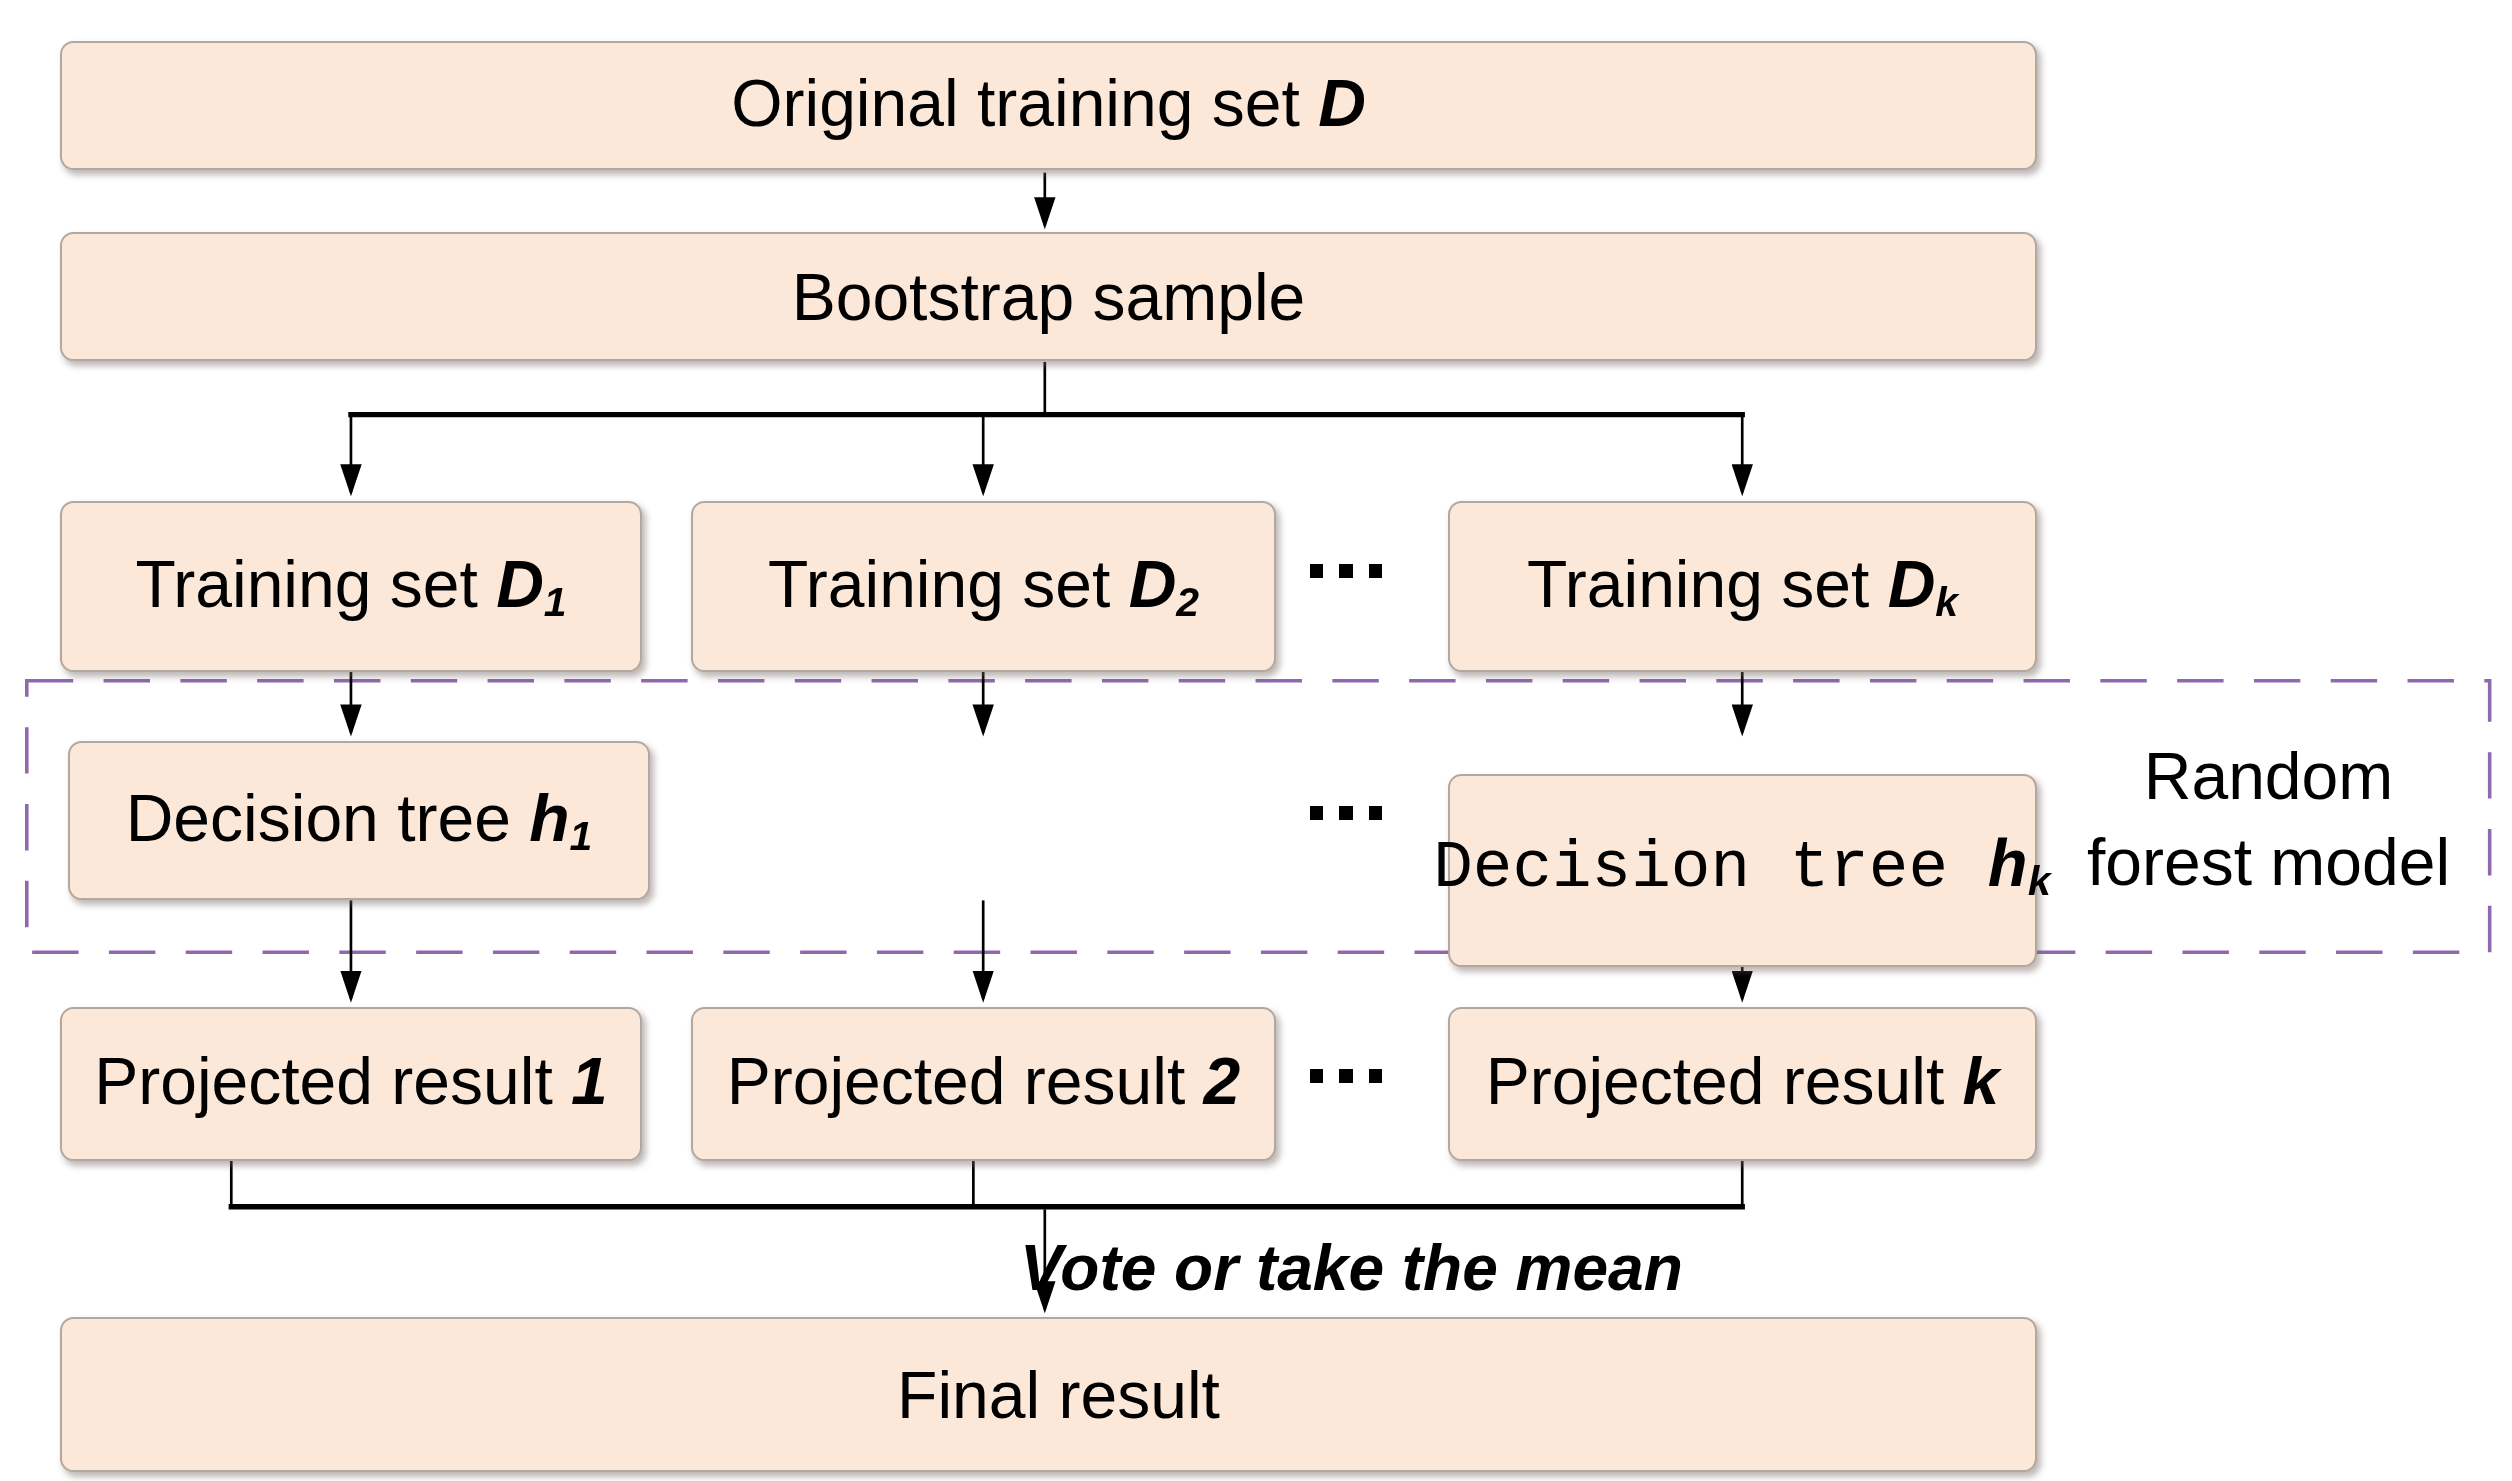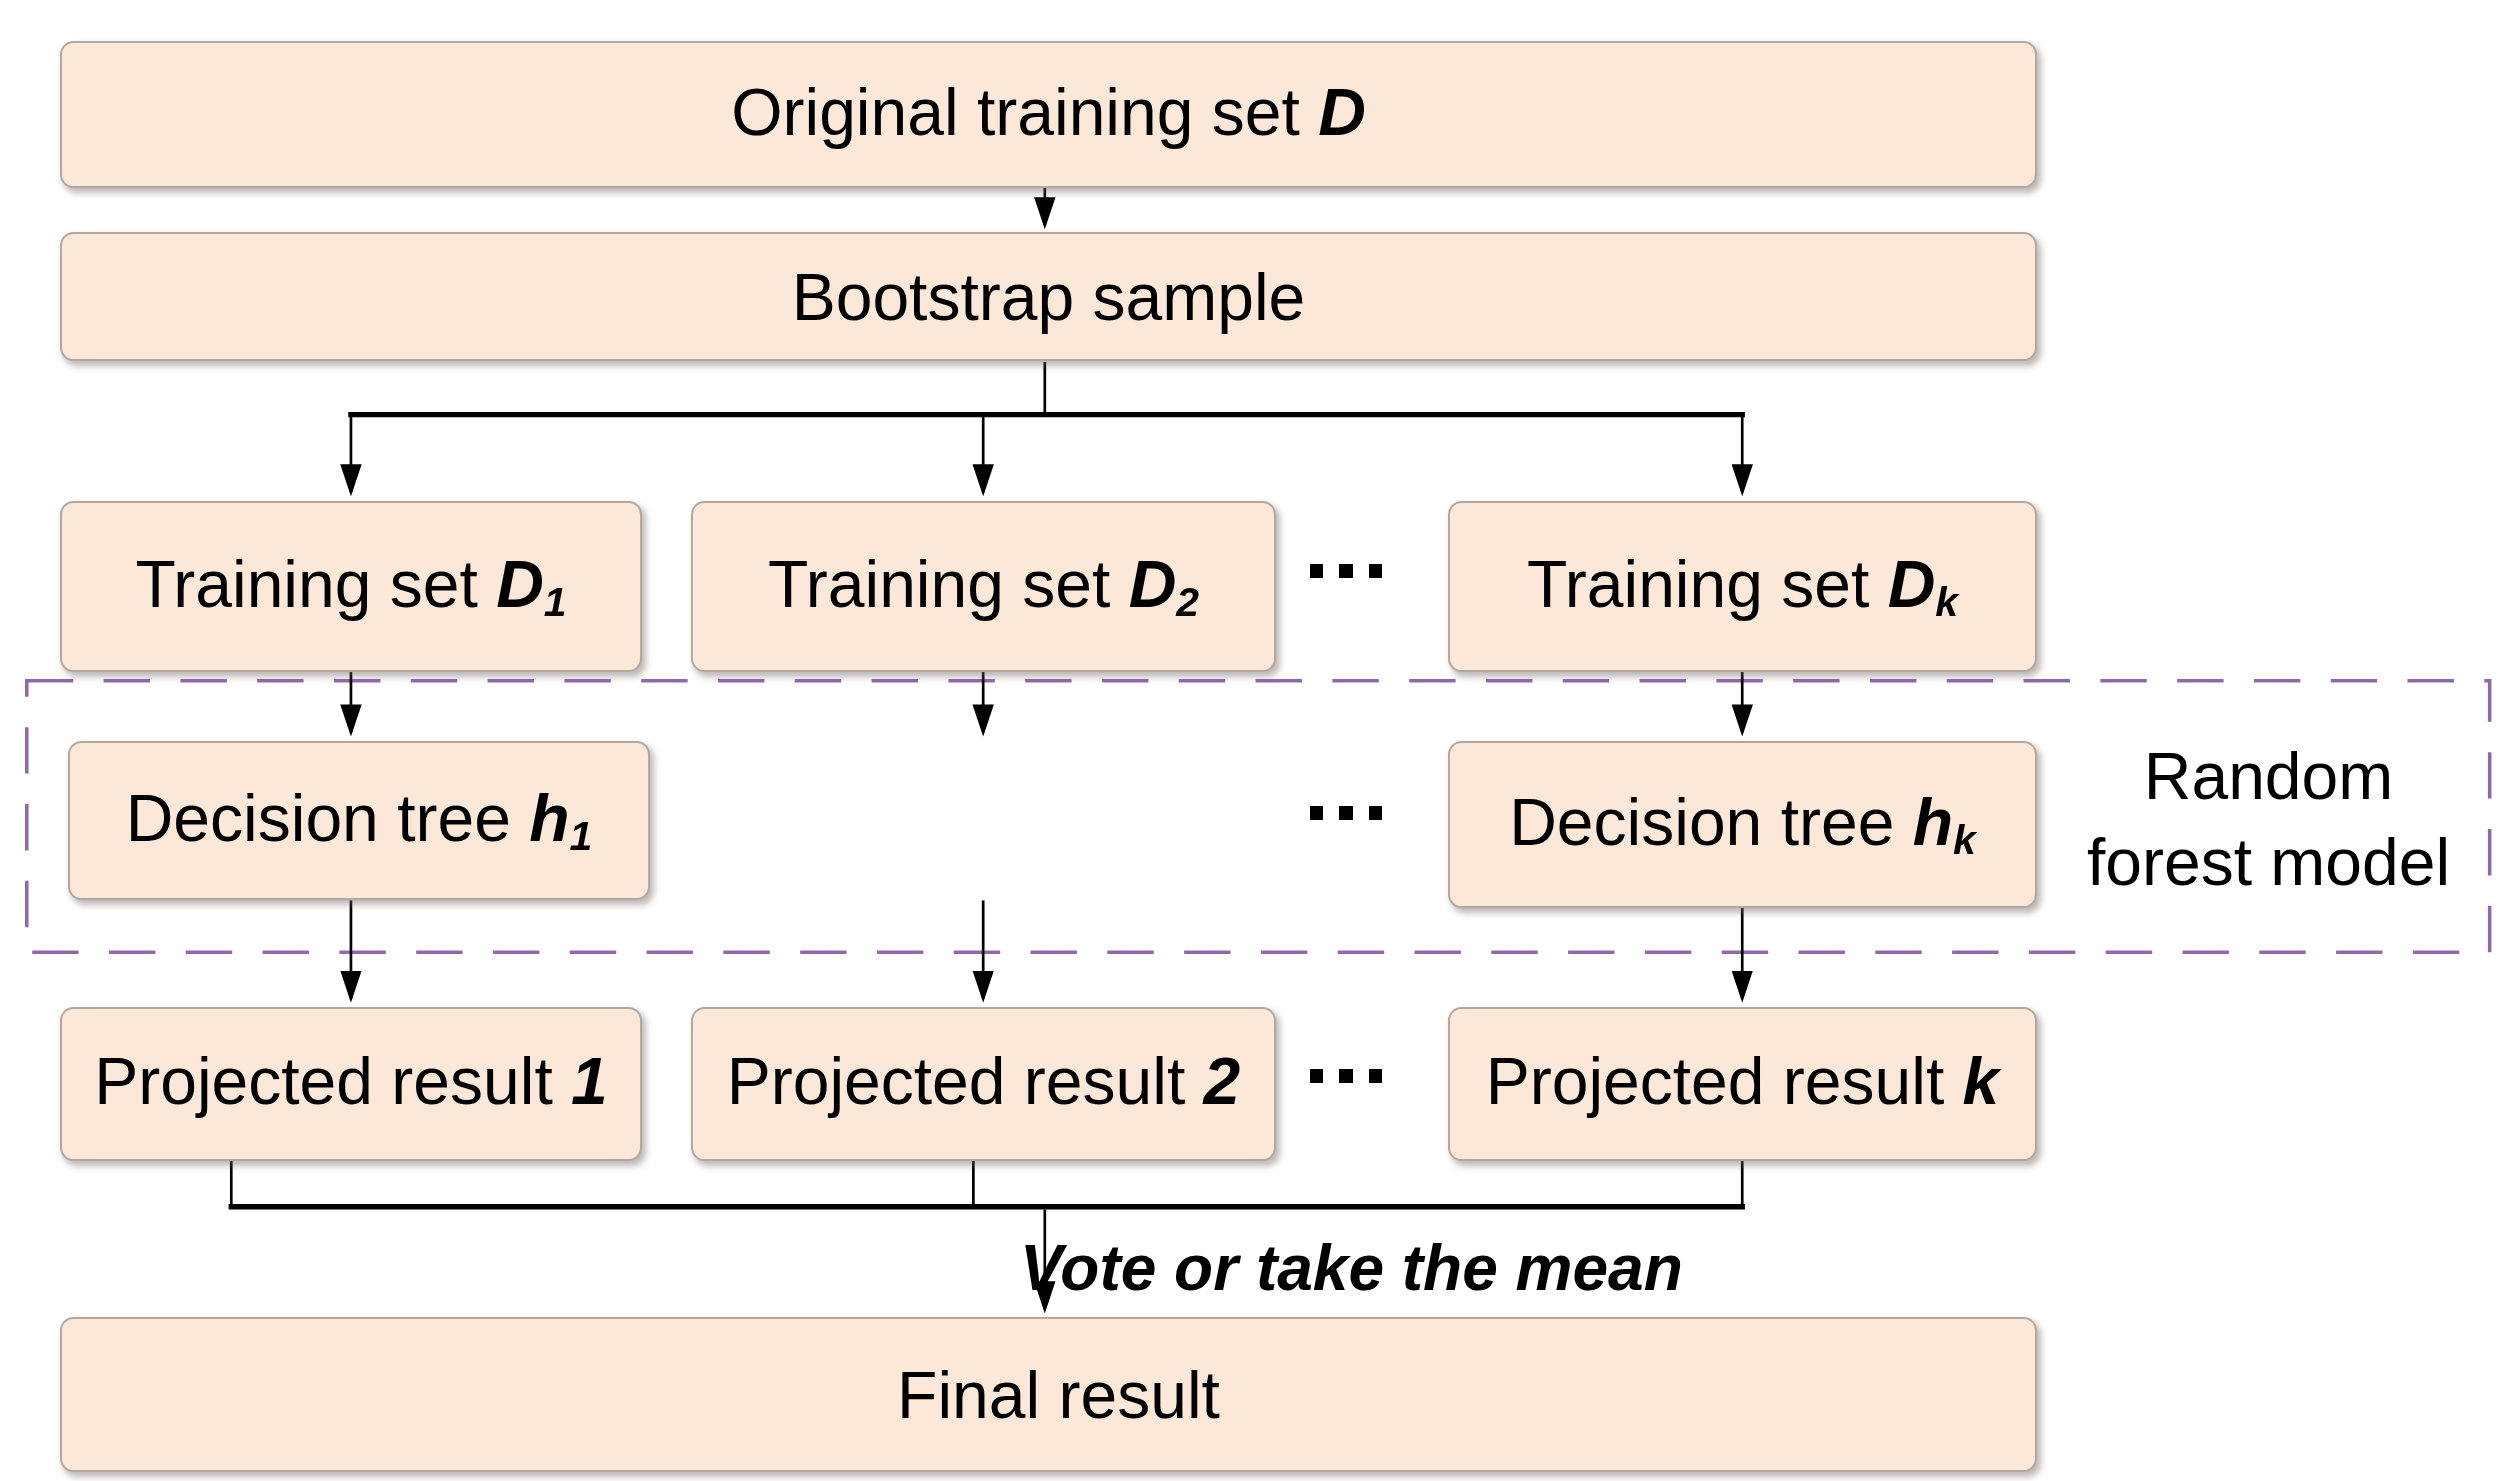--- a/index.html
+++ b/index.html
@@ -103,21 +103,21 @@
     <path class="w3" d="M1101,1008 V1118" marker-end="url(#ah)"></path>
     <path class="w3" d="M1951,1008 V1118" marker-end="url(#ah)"></path>
 
     <path class="w3" d="M259,1299 V1352"></path>
     <path class="w3" d="M1090,1299 V1352"></path>
     <path class="w3" d="M1951,1299 V1352"></path>
     <path class="w5" d="M256,1351 H1954"></path>
     <path class="w3" d="M1170,1354 V1466" marker-end="url(#ah)"></path>
   </svg>
 
-  <div class="node" style="left:60px; top:41px; width:1977px; height:147px;">
+  <div class="node" style="left:60px; top:41px; width:1977px; height:129px;">
     <span class="lbl"><span>Original training set </span><span class="sym">D</span><span class="subscript"></span></span>
   </div>
 
   <div class="node" style="left:60px; top:232px; width:1977px; height:129px;">
     <span class="lbl"><span>Bootstrap sample</span></span>
   </div>
 
   <div class="node" style="left:60px; top:501px; width:582px; height:171px;">
     <span class="lbl"><span>Training set </span><span class="sym">D</span><span class="subscript">1</span></span>
   </div>
@@ -134,21 +134,21 @@
   </div>
 
   <div class="node" style="left:60px; top:741px; width:582px; height:159px;margin-left:8px;">
     <span class="lbl"><span>Decision tree </span><span class="sym">h</span><span class="subscript">1</span></span>
   </div>
   <div class="dots" style="left:1279px; top:806px;" title="···">
     <span class="dot"></span>
       <span class="dot"></span>
       <span class="dot"></span>
   </div>
-  <div class="node" style="left:1448px; top:741px; width:589px; height:167px;">
+  <div class="node" style="left:1448px; top:774px; width:589px; height:193px;font-family:Liberation Mono, monospace;">
     <span class="lbl"><span>Decision tree </span><span class="sym">h</span><span class="subscript">k</span></span>
   </div>
 
   <div class="rf-label">
     <div>Random</div>
     <div>forest model</div>
   </div>
 
   <div class="node" style="left:60px; top:1007px; width:582px; height:154px;align-items:center;">
     <span class="lbl"><span>Projected result </span><span class="sym">1</span><span class="subscript"></span></span>

